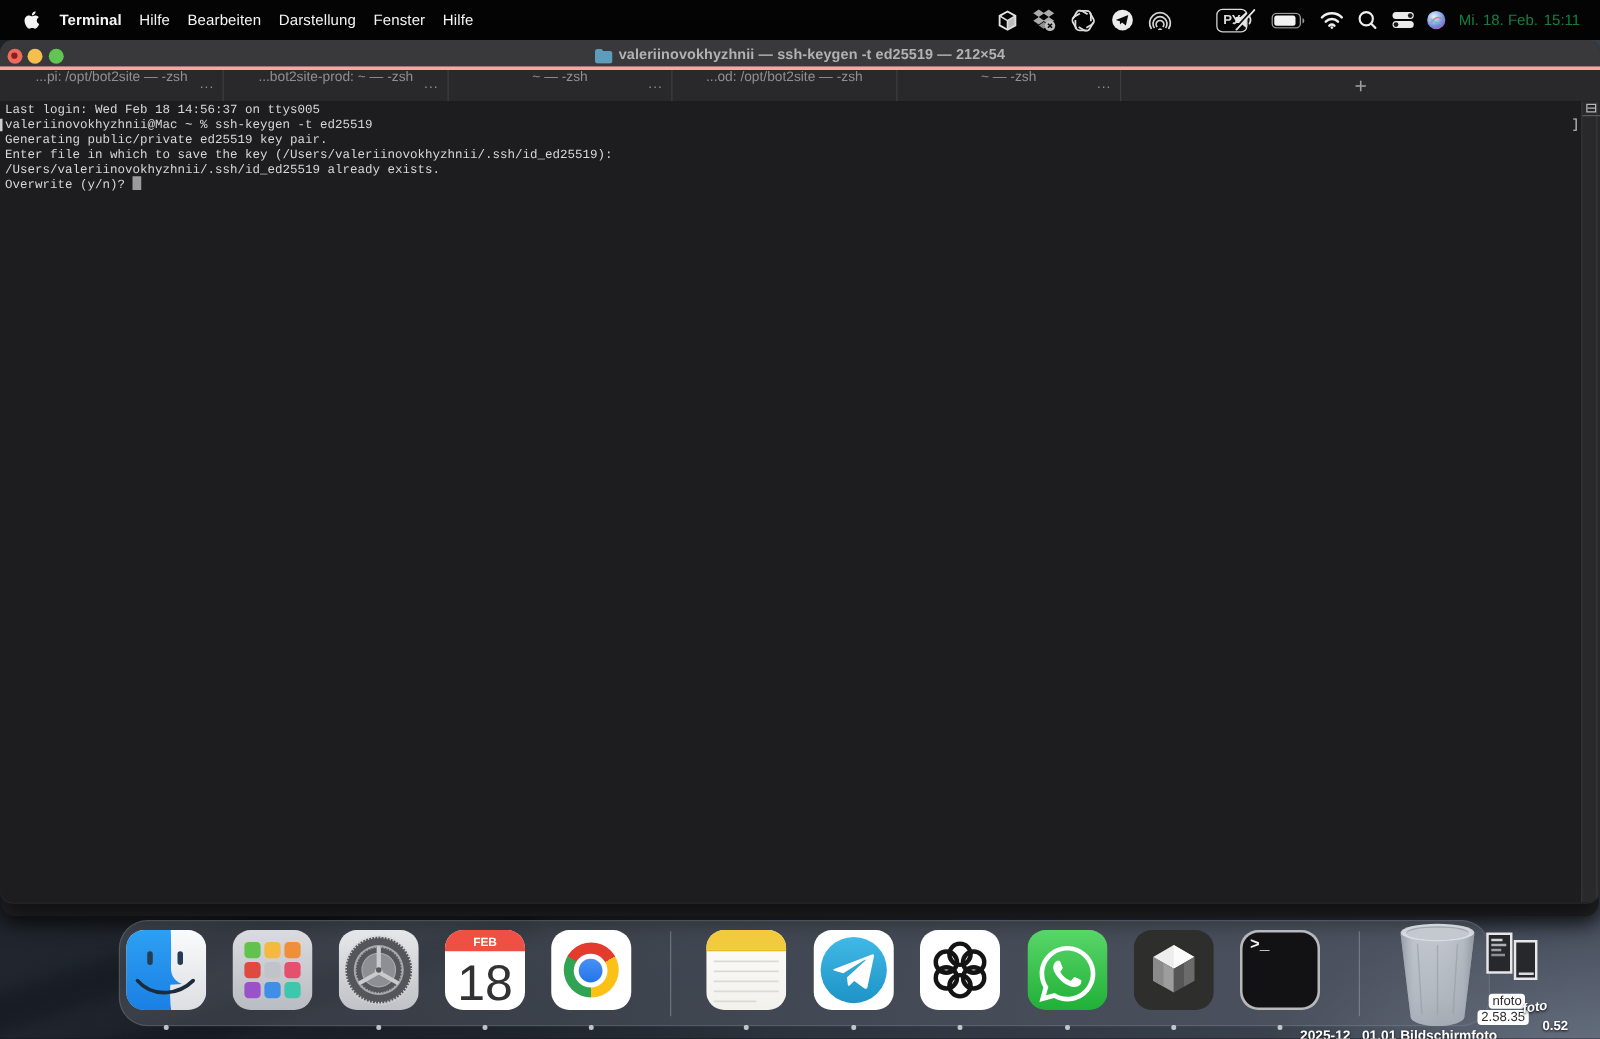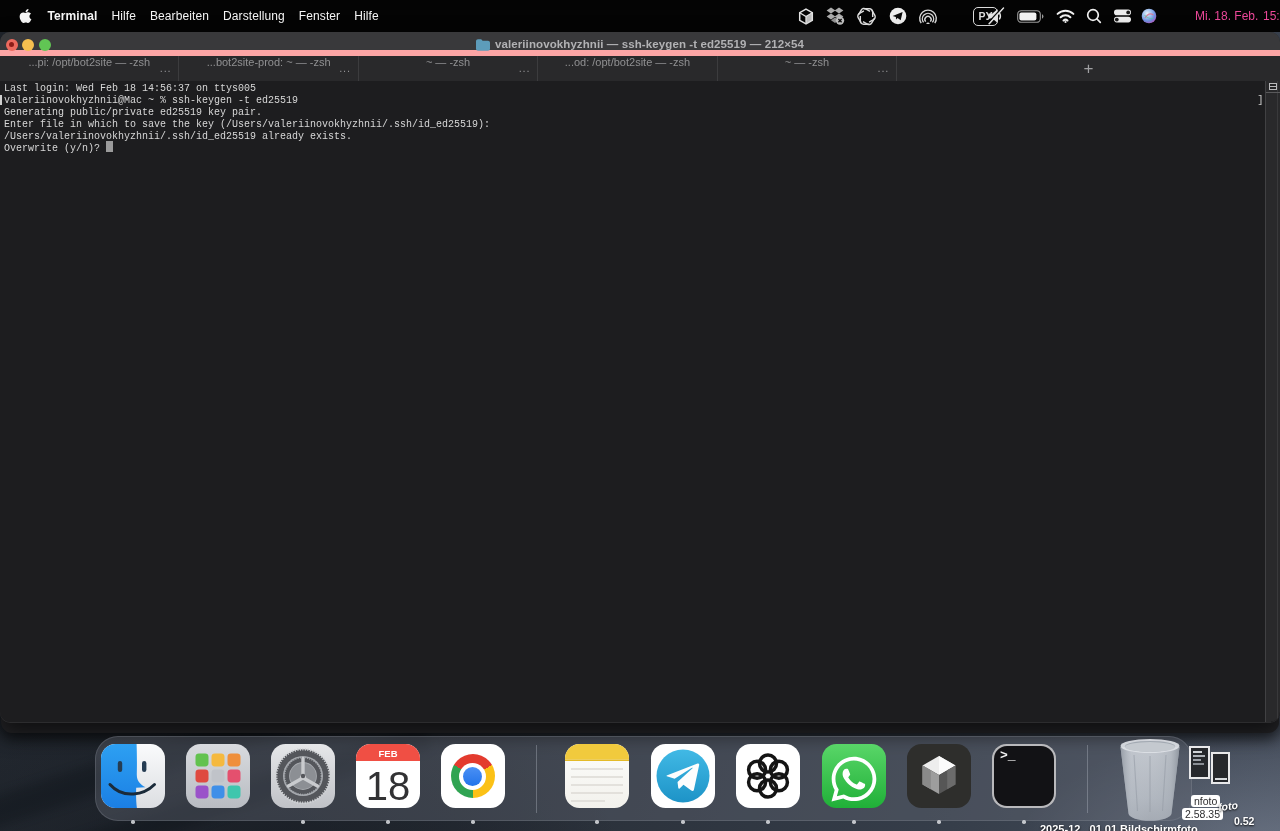--- a/index.html
+++ b/index.html
@@ -16,27 +16,27 @@
 .streak { position:absolute; background:rgba(10,14,20,0.35); filter:blur(6px); transform:rotate(-18deg); }
 
 
 #menubar { position:absolute; left:0; top:0; width:1280px; height:32px; background:#040404;
   color:#f5f5f5; font-size:12px; display:flex; align-items:center; }
 #menubar .apple { margin-left:18.5px; display:flex; }
 #menubar .mitem { margin-left:14px; letter-spacing:0.1px; }
 #menubar .mitem.b { font-weight:700; margin-left:16px; }
 #mright { position:absolute; left:0; top:0; width:1280px; height:32px; }
 .mi { position:absolute; top:0; height:32px; display:flex; align-items:center; justify-content:center; }
-.dt { font-size:12px; color:#ec4899; font-weight:400; white-space:nowrap;margin-left:28px; }
+.dt { font-size:12px; color:#15803d; font-weight:400; white-space:nowrap; }
 
 
 #win { position:absolute; left:0; top:32px; width:1280px; height:691px; border-radius:10px;
   background:#1d1d1f; box-shadow:0 10px 22px rgba(0,0,0,0.6), inset 0 0 0 1px rgba(255,255,255,0.07); }
 #titlebar { position:absolute; left:0; top:0; width:100%; height:24px; background:#39393b;
-  border-radius:10px 10px 0 0; border-bottom:6px solid #fca5a5; }
+  border-radius:10px 10px 0 0; border-bottom:3px solid #fca5a5; }
 .tl { position:absolute; top:6.5px; width:12px; height:12px; border-radius:50%; }
 #title { position:absolute; top:0; left:0; width:100%; height:24px; display:flex; align-items:center; justify-content:center;
   color:#b2b2b4; font-size:11.5px; font-weight:700; letter-spacing:0.1px; }
 #title .fold { margin-right:5px; margin-top:1px; }
 
 
 #tabbar { position:absolute; left:0; top:24px; width:1280px; height:25px; background:#29292b; display:flex; }
 .tab { position:relative; width:179.43px; height:25px; flex:none; display:flex; align-items:flex-start; justify-content:center;
   color:#909092; font-size:11px; border-right:1px solid #3c3c3e; }
 .tab .dots { position:absolute; right:7px; top:50%; transform:translateY(-62%); color:#929294; font-size:11px; letter-spacing:0.8px;}

